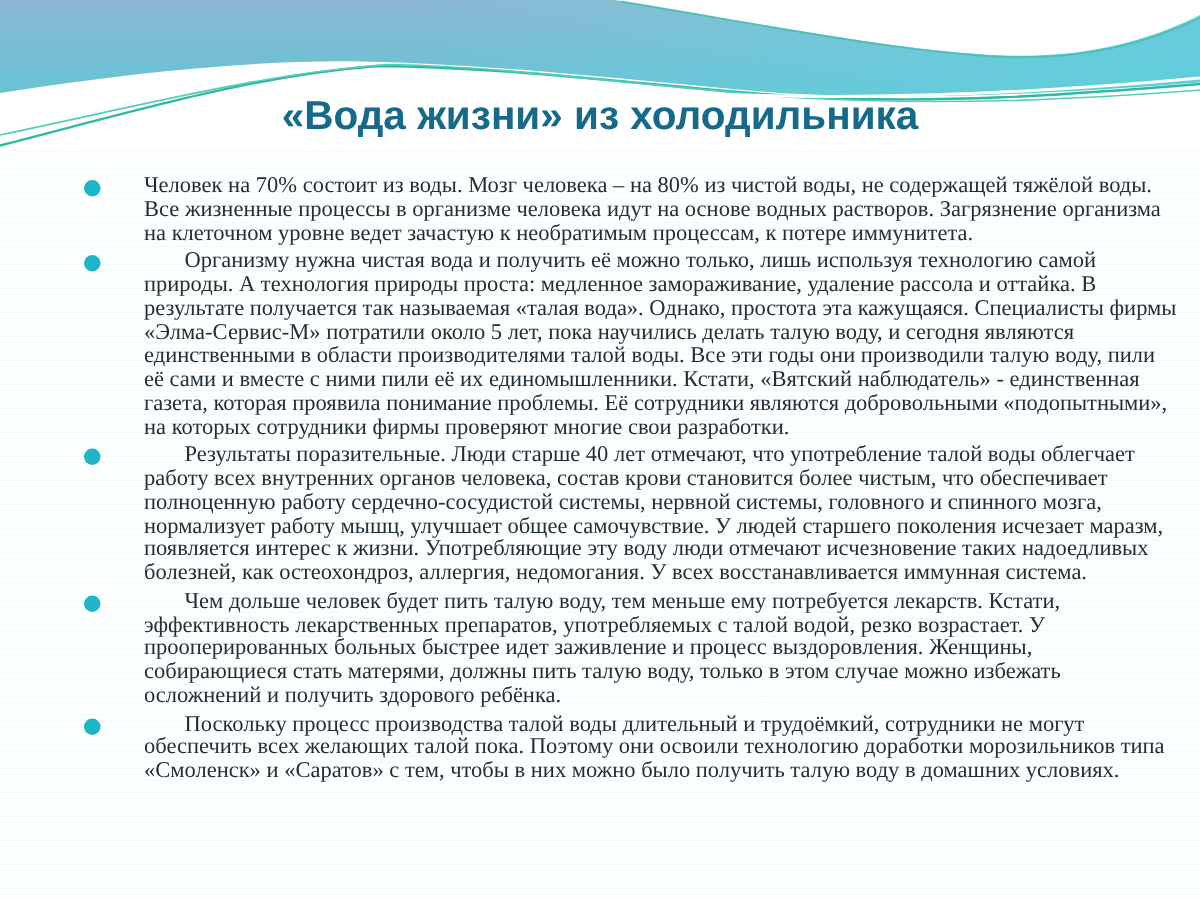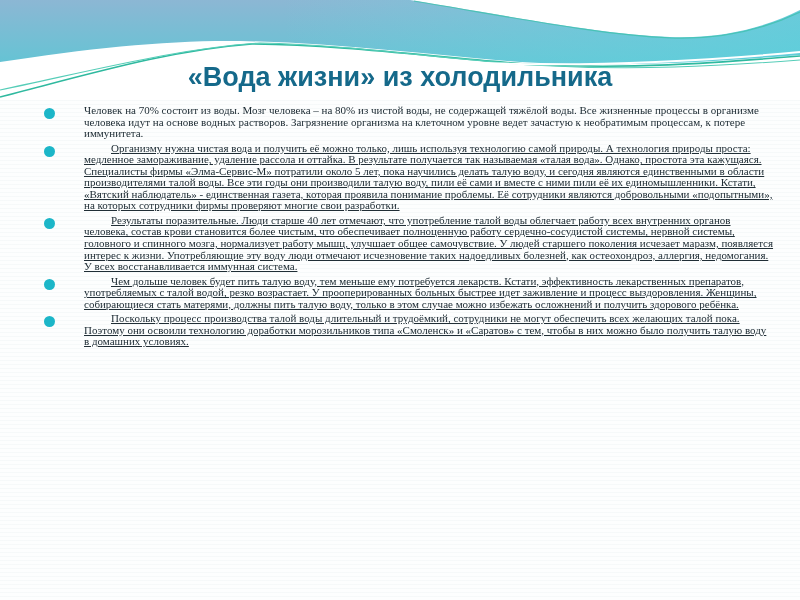--- a/index.html
+++ b/index.html
@@ -31,40 +31,40 @@
     font-family: "Liberation Sans", "DejaVu Sans", sans-serif;
     font-size: 27px;
     font-weight: bold;
     color: #15698A;
     letter-spacing: 0px;
   }
   .content {
     position: absolute;
     top: 101px; left: 38px;
     width: 732px;
-    margin: 4px; padding: 0;
+    margin: 16px; padding: 0;
     list-style: none;
     color: #202E36;
-    font-size: 11px;
+    font-size: 15px;
     line-height: 1.05;
   }
   .content li {
     position: relative;
     padding-left: 42px;
     margin: 0 0 3px 0;
   }
   .dot {
     position: absolute;
     left: 2px; top: 3px;
     width: 11px; height: 11px;
     border-radius: 50%;
     background: #1CB6C8;
   }
   .txt { display: block; }
-  .ind .txt { text-indent: 27px; text-decoration: underline; }
+  .ind .txt { text-indent: 27px; }
 </style>
 </head>
 <body>
 
 <div class="slide">
 
   <div class="header">
     <svg width="800" height="100" viewBox="0 0 800 100" preserveAspectRatio="none" xmlns="http://www.w3.org/2000/svg">
       <defs>
         <linearGradient id="gradV" x1="0" y1="0" x2="0" y2="1">

